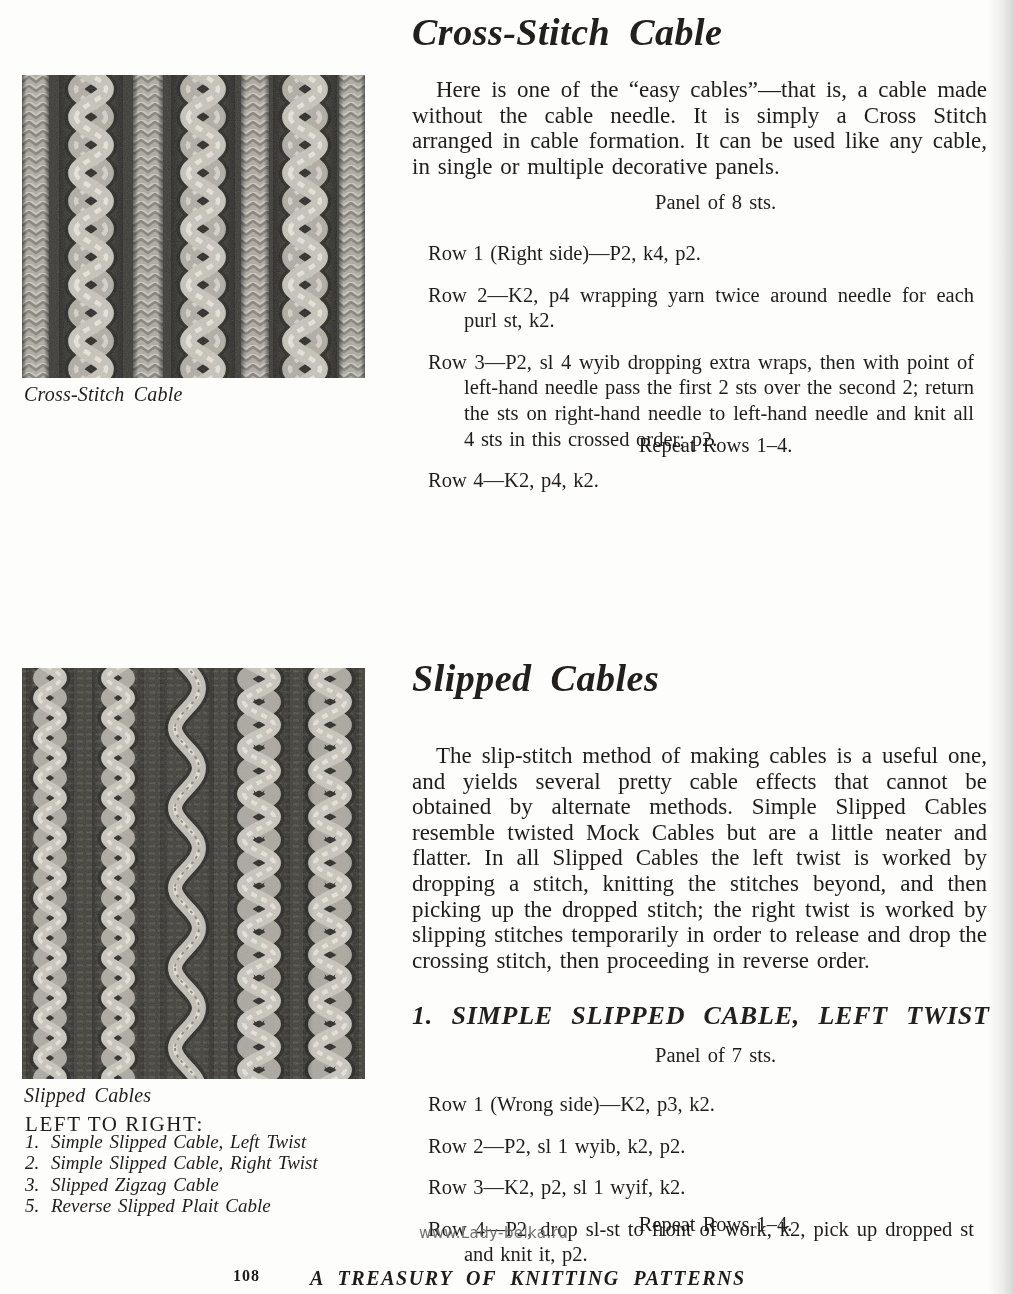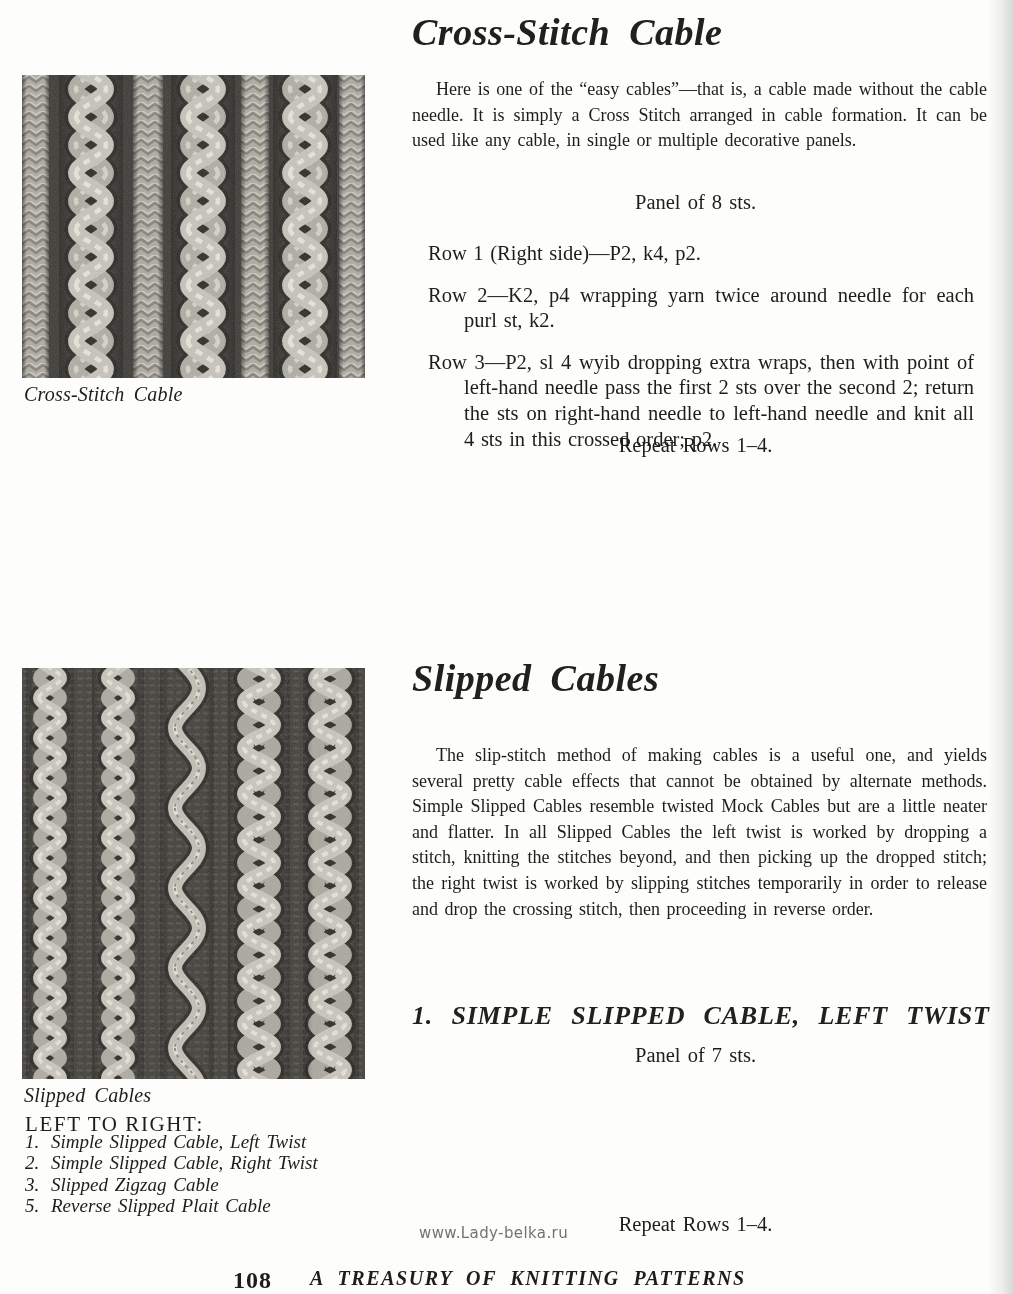--- a/index.html
+++ b/index.html
@@ -40,28 +40,28 @@
   .display{
     position:absolute;left:412px;margin:0;
     font-style:italic;font-weight:bold;
     font-size:38px;line-height:40px;word-spacing:9px;letter-spacing:0.5px;
     color:#22201d;
   }
   .t1{top:12px;}
   .t2{top:658px;}
   .body-text{
     position:absolute;left:412px;width:575px;margin:0;
-    font-size:18px;line-height:25.6px;
+    font-size:23px;line-height:25.6px;
     text-align:justify;word-spacing:2px;
   }
   .intro{text-indent:24px;}
   .i1{top:77px;}
   .i2{top:721px;margin-top:22px;}
   .note{
-    position:absolute;left:408px;width:575px;
+    position:absolute;left:428px;width:575px;
     font-size:20.5px;text-align:center;word-spacing:2px;
   }
   .n1{top:191px;}
   .rep1{top:434px;}
   .n2{top:1044px;}
   .rep2{top:1213px;}
   .rows{
     position:absolute;left:412px;width:578px;
     font-size:20.5px;line-height:25.6px;
   }
@@ -78,21 +78,21 @@
     color:#23211e;
   }
   
   .watermark{
     position:absolute;left:419px;top:1224px;
     font-family:"DejaVu Sans", sans-serif;
     font-size:15px;letter-spacing:0.4px;
   }
   .footer-num{
     position:absolute;left:233px;top:1267px;
-    font-weight:bold;font-size:24px;letter-spacing:1px;
+    font-weight:bold;font-size:16px;letter-spacing:1px;
   }
   .footer-title{
     position:absolute;left:310px;top:1267px;
     font-weight:bold;font-size:20px;letter-spacing:1.6px;word-spacing:7px;font-style:italic;
   }
 </style>
 </head>
 <body>
 
 <div class="page">
@@ -315,32 +315,39 @@
   <h1 class="display t1">Cross-Stitch Cable</h1>
 
   <p class="body-text intro i1">Here is one of the “easy cables”—that is, a cable made without the cable needle. It is simply a Cross Stitch arranged in cable formation. It can be used like any cable, in single or multiple decorative panels.</p>
 
   <div class="note n1">Panel of 8 sts.</div>
 
   <div class="rows r1">
     <p>Row 1 (Right side)—P2, k4, p2.</p>
     <p>Row 2—K2, p4 wrapping yarn twice around needle for each purl st, k2.</p>
     <p>Row 3—P2, sl 4 wyib dropping extra wraps, then with point of left-hand needle pass the first 2 sts over the second 2; return the sts on right-hand needle to left-hand needle and knit all 4 sts in this crossed order; p2.</p>
+    <p>Row 4—K2, p4, k2.</p>
   </div>
 
   <div class="note rep1">Repeat Rows 1–4.</div>
 
   <h1 class="display t2">Slipped Cables</h1>
 
   <p class="body-text intro i2">The slip-stitch method of making cables is a useful one, and yields several pretty cable effects that cannot be obtained by alternate methods. Simple Slipped Cables resemble twisted Mock Cables but are a little neater and flatter. In all Slipped Cables the left twist is worked by dropping a stitch, knitting the stitches beyond, and then picking up the dropped stitch; the right twist is worked by slipping stitches temporarily in order to release and drop the crossing stitch, then proceeding in reverse order.</p>
 
   <h2 class="subhead">1. SIMPLE SLIPPED CABLE, LEFT TWIST</h2>
 
   <div class="note n2">Panel of 7 sts.</div>
 
+  <div class="rows r2">
+    <p>Row 1 (Wrong side)—K2, p3, k2.</p>
+    <p>Row 2—P2, sl 1 wyib, k2, p2.</p>
+    <p>Row 3—K2, p2, sl 1 wyif, k2.</p>
+    <p>Row 4—P2, drop sl-st to front of work, k2, pick up dropped st and knit it, p2.</p>
+  </div>
 
   <div class="note rep2">Repeat Rows 1–4.</div>
 
   <span class="watermark" style="color: #737373; text-align: right;">www.Lady-belka.ru</span>
 
   <span class="footer-num">108</span>
   <span class="footer-title">A TREASURY OF KNITTING PATTERNS</span>
 
   <div class="edge-shade"></div>
 </div>

